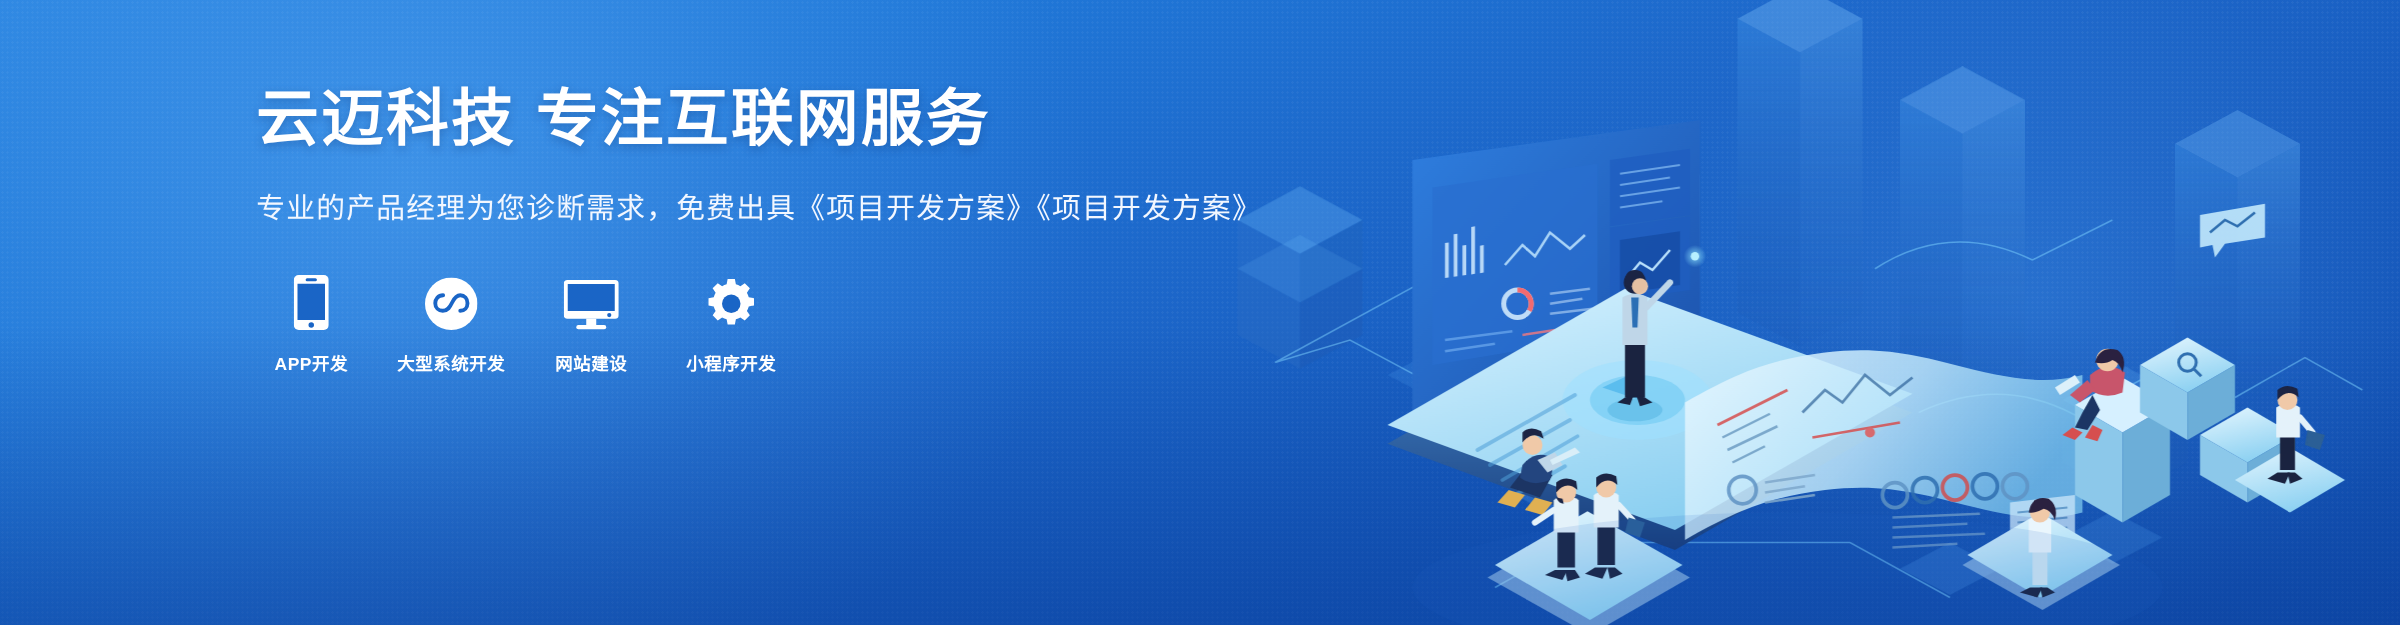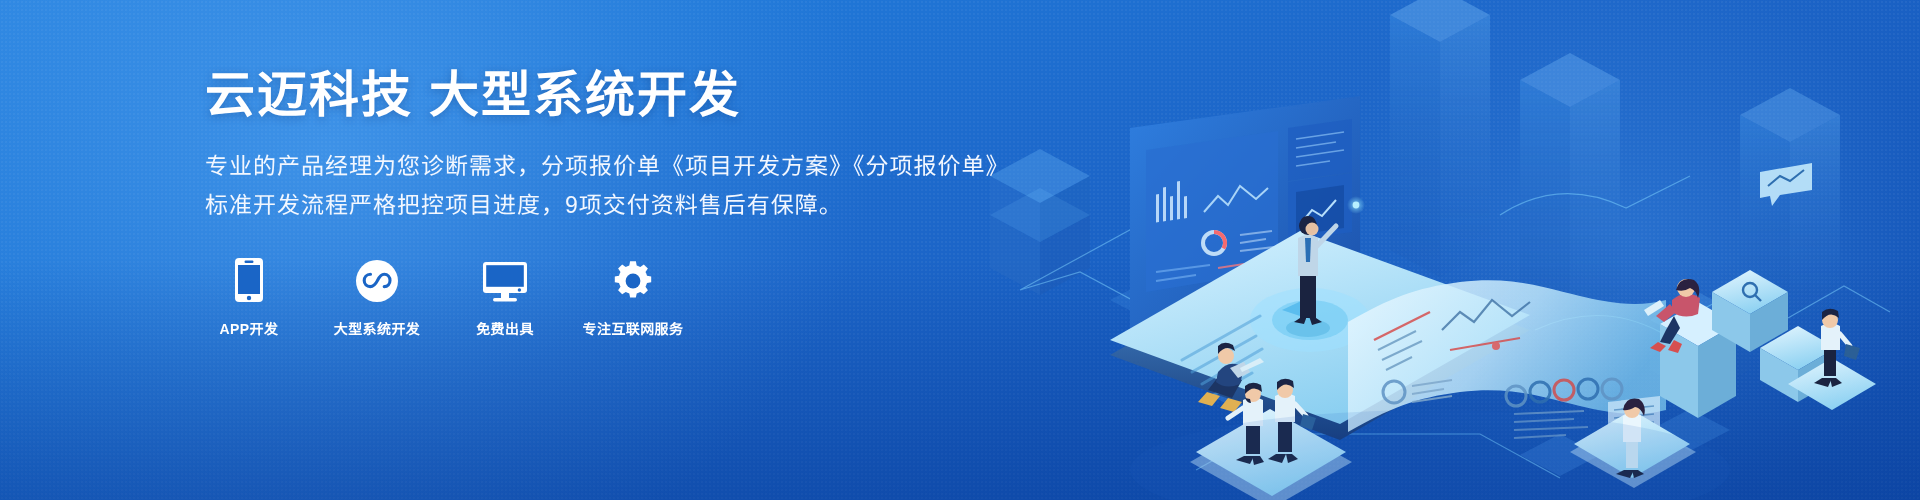--- a/index.html
+++ b/index.html
@@ -76,21 +76,21 @@
     margin: 0 0 4px 0;
     white-space: nowrap;
     font-weight: 400;
   }
 
   
   .services {
     display: flex;
     align-items: flex-end;
     margin-top: 34px;
-    gap: 40px;
+    gap: 24px;
   }
   .service {
     width: 88px;
     display: flex;
     flex-direction: column;
     align-items: center;
     cursor: pointer;
   }
   .service .ico {
     height: 46px;
@@ -435,25 +435,24 @@
       </g>
 
       <ellipse cx="470" cy="470" rx="300" ry="60" fill="#1f63c8" opacity="0.12"></ellipse>
     </svg>
   </div>
 
   <div class="bg-shade-bottom"></div>
 
   <div class="content">
 
-    <h1 class="headline">云迈科技 大型系统开发</h1>
-
-    <p class="sub-line">专业的产品经理为您诊断需求，分项报价单《项目开发方案》《分项报价单》</p>
-
-    <p class="sub-line">标准开发流程严格把控项目进度，9项交付资料售后有保障。</p>
+    <h1 class="headline">云迈科技 专注互联网服务</h1>
+
+    <p class="sub-line">专业的产品经理为您诊断需求，免费出具《项目开发方案》《项目开发方案》</p>
+
 
     <div class="services">
 
       <div class="service">
         <span class="ico">
           <svg width="28" height="44" viewBox="0 0 28 44">
             <rect x="0" y="0" width="28" height="44" rx="4" ry="4" fill="#ffffff"></rect>
             <rect x="3" y="7" width="22" height="29" fill="#1a65c6"></rect>
             <rect x="9.5" y="2.6" width="9" height="2.4" rx="1.2" fill="#1a65c6"></rect>
             <circle cx="14" cy="40" r="2.2" fill="#1a65c6"></circle>
@@ -478,39 +477,39 @@
       <div class="service">
         <span class="ico">
           <svg width="44" height="40" viewBox="0 0 44 40">
             <rect x="0" y="0" width="44" height="31" rx="3" ry="3" fill="#ffffff"></rect>
             <rect x="3.2" y="3.2" width="37.6" height="21.6" fill="#1a65c6"></rect>
             <circle cx="36.4" cy="28" r="1.7" fill="#1a65c6"></circle>
             <rect x="18" y="31" width="8" height="5" fill="#ffffff"></rect>
             <rect x="10" y="36" width="24" height="3.4" rx="1.7" fill="#ffffff"></rect>
           </svg>
         </span>
-        <span class="service-label">免费出具</span>
+        <span class="service-label">网站建设</span>
       </div>
 
       <div class="service">
         <span class="ico">
           <svg width="42" height="42" viewBox="0 0 42 42">
             <path d="M21 0.5 a5.6 5.6 0 0 1 5.2 3.6 l0.5 1.3 1.3 0.5
                      a5.6 5.6 0 0 1 6.3 1.3 5.6 5.6 0 0 1 1.3 6.3
                      l-0.5 1.3 0.5 1.3 a5.6 5.6 0 0 1-1.3 6.3
                      5.6 5.6 0 0 1-6.3 1.3" fill="none"></path>
             <path d="M18.1 1.2 h5.8 l0.8 4.2 a15.6 15.6 0 0 1 3.6 1.5 l3.5-2.4 4.1 4.1
                      -2.4 3.5 a15.6 15.6 0 0 1 1.5 3.6 l4.2 0.8 v5.8 l-4.2 0.8
                      a15.6 15.6 0 0 1-1.5 3.6 l2.4 3.5 -4.1 4.1 -3.5-2.4
                      a15.6 15.6 0 0 1-3.6 1.5 l-0.8 4.2 h-5.8 l-0.8-4.2
                      a15.6 15.6 0 0 1-3.6-1.5 l-3.5 2.4 -4.1-4.1 2.4-3.5
                      a15.6 15.6 0 0 1-1.5-3.6 l-4.2-0.8 v-5.8 l4.2-0.8
                      a15.6 15.6 0 0 1 1.5-3.6 l-2.4-3.5 4.1-4.1 3.5 2.4
                      a15.6 15.6 0 0 1 3.6-1.5 Z" fill="#ffffff"></path>
             <circle cx="21" cy="21" r="7.4" fill="#1a65c6"></circle>
           </svg>
         </span>
-        <span class="service-label">专注互联网服务</span>
+        <span class="service-label">小程序开发</span>
       </div>
 
     </div>
   </div>
 </div>
 
 </body></html>

